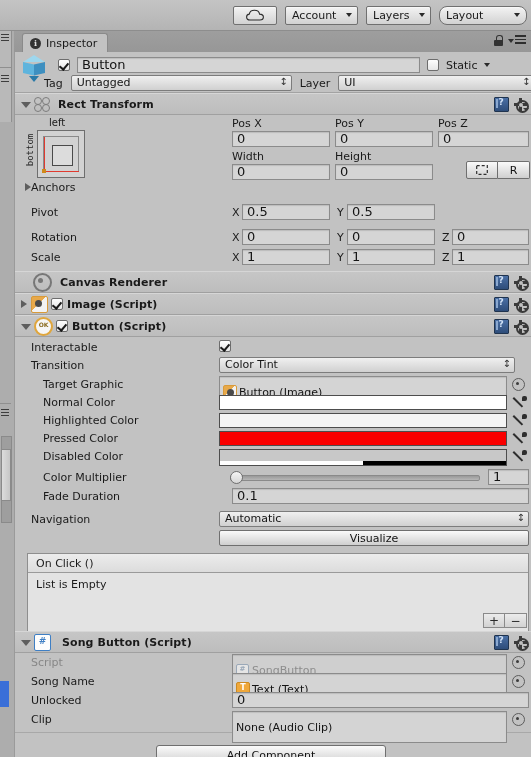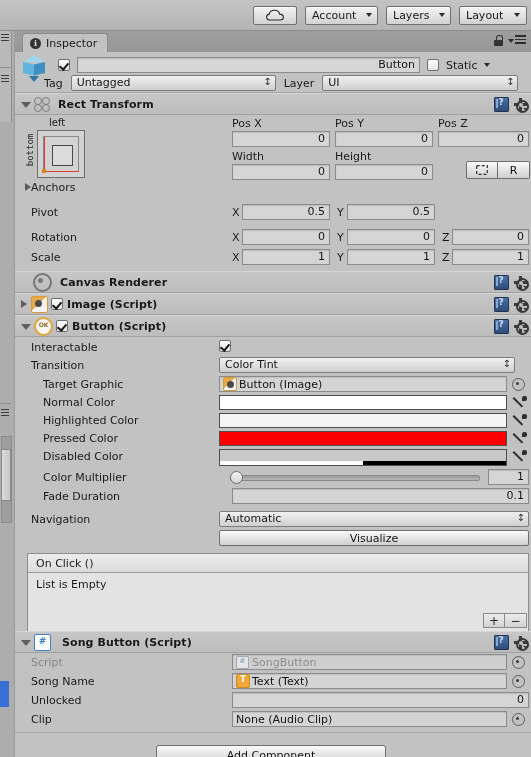--- a/index.html
+++ b/index.html
@@ -144,24 +144,23 @@
     position: relative; flex: none;
   }
   .cb.on::after {
     content: ""; position: absolute; left: 2px; top: 1px;
     width: 4px; height: 7px; border: solid #1b1b1b;
     border-width: 0 2px 2px 0; transform: rotate(40deg);
   }
   .txtinput {
     box-sizing: border-box; height: 16px;
     background: #d5d5d5; border: 1px solid #8b8b8b;
-    font-family: "DejaVu Sans", "Liberation Sans", sans-serif; font-size: 11px;
+    font-family: "DejaVu Sans", "Liberation Sans", sans-serif; font-size: 13px;
     color: #151515; padding: 0 4px; line-height: 14px;
     box-shadow: 0 1px 1px rgba(0,0,0,0.12) inset;
-    text-align: right;
   }
   .dropdown {
     box-sizing: border-box; height: 16px;
     background: linear-gradient(#f0f0f0,#d0d0d0);
     border: 1px solid #7c7c7c; border-radius: 2px;
     font-size: 11px; color: #151515;
     padding: 0 14px 0 5px; line-height: 14px; position: relative;
     white-space: nowrap; overflow: hidden;
   }
   .dropdown::after {
@@ -259,21 +258,21 @@
   }
   .icon-rect {
     width:16px;height:14px;flex:none;position:relative;
   }
   .icon-rect .dot {
     position:absolute;width:6px;height:6px;border-radius:50%;border:1.2px solid #7d7d7d;
   }
 
   
   .objfield {
-    box-sizing:border-box; height:16px; background:#d4d4d4; border:1px solid #8b8b8b;
+    box-sizing:border-box; height:32px; background:#d4d4d4; border:1px solid #8b8b8b;
     display:flex; align-items:center; padding:0 3px; font-size:11px; color:#141414;
     box-shadow: 0 1px 1px rgba(0,0,0,0.1) inset;
   }
   .objfield.dim { color:#8d8d8d; background:#cfcfcf; }
   .objdot {
     width:11px;height:11px;border:1px solid #5c5c5c;border-radius:50%;position:relative;flex:none;
     background: #c2c2c2;
   }
   .objdot::after{content:"";position:absolute;left:3px;top:3px;width:3px;height:3px;border-radius:50%;background:#3c3c3c;}
 
@@ -347,21 +346,21 @@
       </svg>
     </div>
     <div class="tb-btn" style="width:73px;">
       <span class="lbl">Account</span>
       <span class="tb-caret"></span>
     </div>
     <div class="tb-btn" style="width:65px;">
       <span class="lbl">Layers</span>
       <span class="tb-caret"></span>
     </div>
-    <div class="tb-btn" style="width:68px;">
+    <div class="tb-btn" style="width:88px;border-radius:8px;">
       <span class="lbl">Layout</span>
       <span class="tb-caret"></span>
     </div>
   </div>
 
   <div class="leftstrip">
     <div class="ls-panelA"></div>
     <div class="ls-hamb" style="top:3px;">
         <i></i>
         <i></i>
@@ -416,21 +415,21 @@
       </div>
       <div style="position:absolute;left:43px;top:5px;display:flex;align-items:center;gap:7px;">
         <span class="cb on"></span>
         <span class="txtinput" style="width:343px;">Button</span>
         <span class="cb"></span>
         <span class="lbl">Static</span>
         <span class="tb-caret"></span>
       </div>
       <div style="position:absolute;left:29px;top:23px;display:flex;align-items:center;gap:8px;">
         <span class="lbl">Tag</span>
-        <span class="dropdown" style="width:205px;">Untagged</span>
+        <span class="dropdown" style="width:221px;">Untagged</span>
         <span class="lbl" style="">Layer</span>
         <span class="dropdown" style="width:196px;">UI</span>
       </div>
     </div>
 
     <div class="comp-header">
       <span class="foldout open"></span>
       <span class="icon-rect">
         <i class="dot" style="left:0;top:0;"></i>
           <i class="dot" style="left:8px;top:0;"></i>

